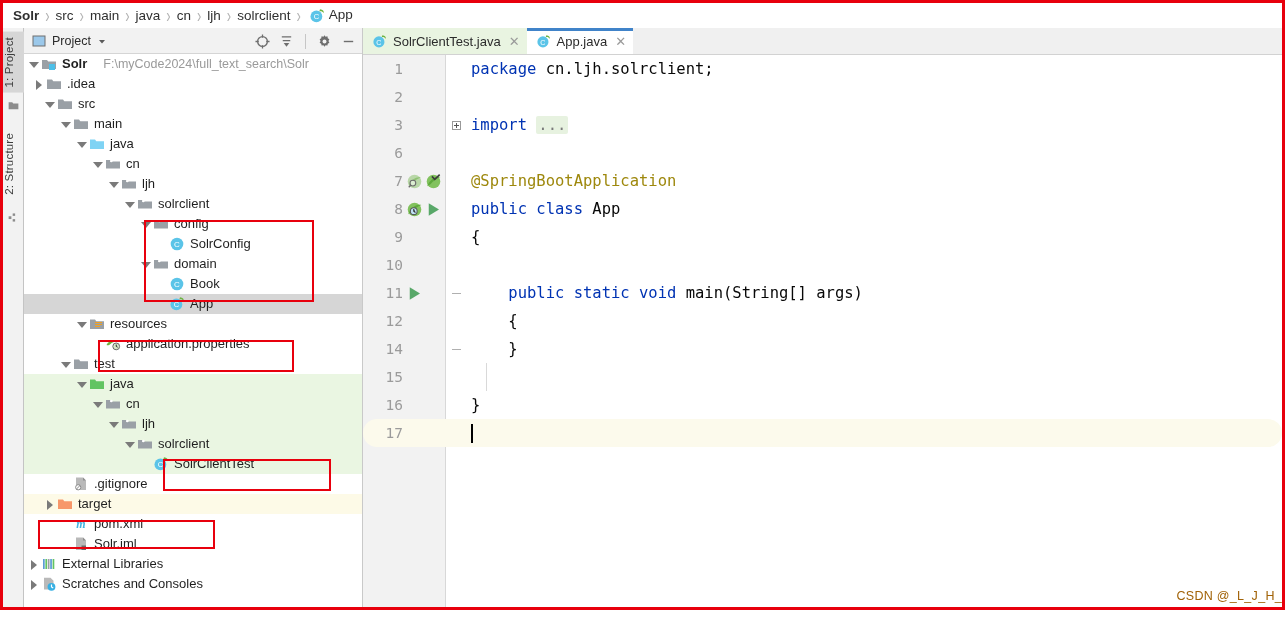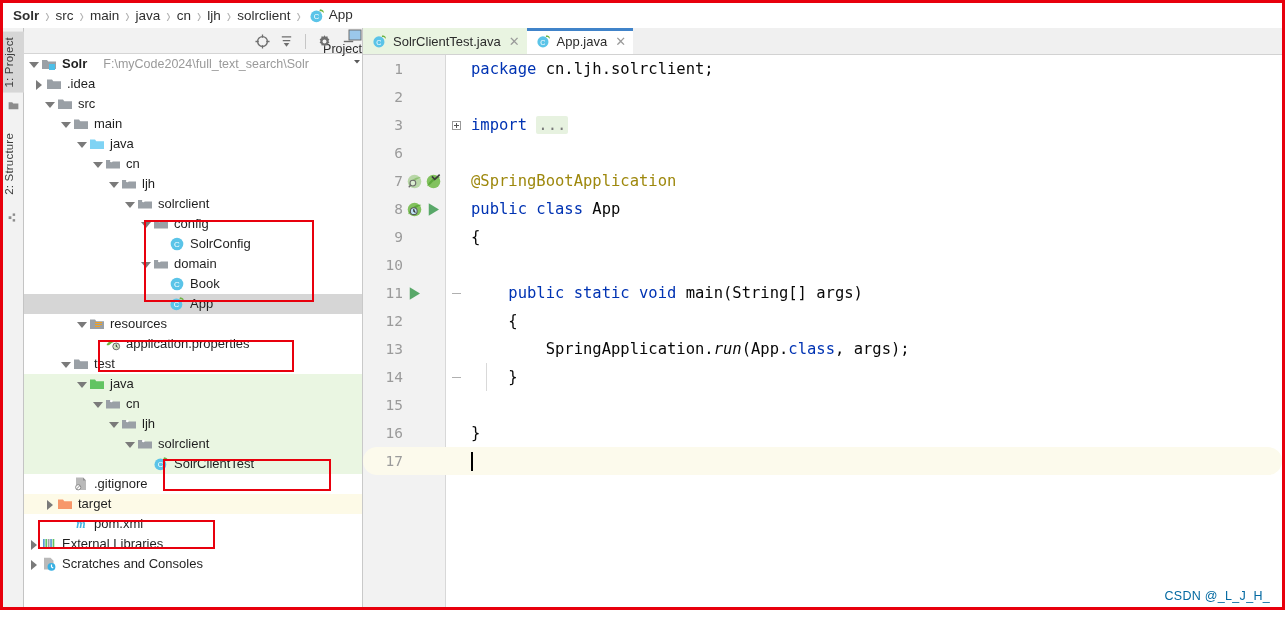--- a/index.html
+++ b/index.html
@@ -62,23 +62,22 @@
     position: absolute; left: 21px; top: 25px;
     width: 339px; height: 593px;
     background: #ffffff;
     border-right: 1px solid #c9c9c9;
   }
   #project-header {
     position: relative;
     height: 26px; width: 100%;
     background: #f2f2f2;
     border-bottom: 1px solid #d5d5d5;
-    display: flex; align-items: flex-end;
+    display: flex; align-items: center;
     padding-left: 8px;
-    flex-direction: column;
   }
   #project-header .ph-title {
     font-size: 12.5px; color: #2b2b2b; margin-left: 6px;
   }
   .ph-tools {
     position: absolute; right: 6px; top: 0; height: 26px;
     display: flex; align-items: center; gap: 9px;
   }
   .ph-tools .divider {
     width: 1px; height: 15px; background: #c6c6c6; margin: 0 2px;
@@ -232,22 +231,22 @@
     position: absolute; width: 1px;
     background: #d9d9d9;
   }
   .caret-bar {
     display: inline-block;
     width: 2px; height: 19px;
     background: #000;
     vertical-align: middle;
   }
   #watermark {
-    position: absolute; right: 12px; bottom: 4px;
-    font-size: 12.5px; color: #0369a1;
+    position: absolute; right: 0; bottom: 4px;
+    font-size: 12.5px; color: #a16207;
     font-family: "Liberation Sans", sans-serif;
     letter-spacing: 0.3px;
     z-index: 30;
   }
 </style>
 </head>
 <body>
 
 <div id="frame">
 
@@ -512,20 +511,29 @@
             </svg></span>
           <span class="lbl">target</span>
         </div>
         <div class="row" style="padding-left: 36px;">
           <span class="arrow"></span>
           <span class="ico"><svg width="16" height="16" viewBox="0 0 16 16">
               <text x="8" y="12.3" font-size="12" text-anchor="middle" fill="#44b3e0" font-family="Liberation Serif" font-style="italic" font-weight="bold">m</text>
             </svg></span>
           <span class="lbl">pom.xml</span>
         </div>
+        <div class="row" style="padding-left: 36px;">
+          <span class="arrow"></span>
+          <span class="ico"><svg width="16" height="16" viewBox="0 0 16 16">
+              <path d="M3 1.5 h7 l3 3 V14 H3 Z" fill="#b9b9b9"></path>
+              <path d="M10 1.5 V4.5 H13" fill="#8f8f8f"></path>
+              <rect x="8.5" y="9.5" width="4.5" height="4.5" fill="#6a6a6a"></rect>
+            </svg></span>
+          <span class="lbl">Solr.iml</span>
+        </div>
         <div class="row" style="padding-left: 4px;">
           <span class="arrow right"></span>
           <span class="ico"><svg width="16" height="16" viewBox="0 0 16 16">
               <rect x="2" y="3" width="1.7" height="10" fill="#5b9bd5"></rect>
               <rect x="4.4" y="3" width="1.7" height="10" fill="#62c462"></rect>
               <rect x="6.8" y="3" width="1.7" height="10" fill="#9aa0a6"></rect>
               <rect x="9.2" y="3" width="1.7" height="10" fill="#5b9bd5"></rect>
               <rect x="11.6" y="3" width="1.7" height="10" fill="#62c462"></rect>
             </svg></span>
           <span class="lbl">External Libraries</span>
@@ -663,26 +671,20 @@
           </span>
           <span class="ctext"><span class="plain">    </span><span class="kw">public static void </span><span class="plain">main</span><span class="plain">(String[] args)</span></span>
         </div>
         <div class="cline">
           <span class="lnum">12</span>
           <span class="gicons"></span>
           <span class="fold"></span>
           <span class="ctext"><span class="plain">    {</span></span>
         </div>
         <div class="cline">
-          <span class="lnum">13</span>
-          <span class="gicons"></span>
-          <span class="fold"></span>
-          <span class="ctext"><span class="plain">        SpringApplication.</span><span class="ital">run</span><span class="plain">(App.</span><span class="kw">class</span><span class="plain">, args);</span></span>
-        </div>
-        <div class="cline">
           <span class="lnum">14</span>
           <span class="gicons"></span>
           <span class="fold">
             <span class="foldline"></span>
           </span>
           <span class="ctext"><span class="plain">    }</span></span>
         </div>
         <div class="cline">
           <span class="lnum">15</span>
           <span class="gicons"></span>

